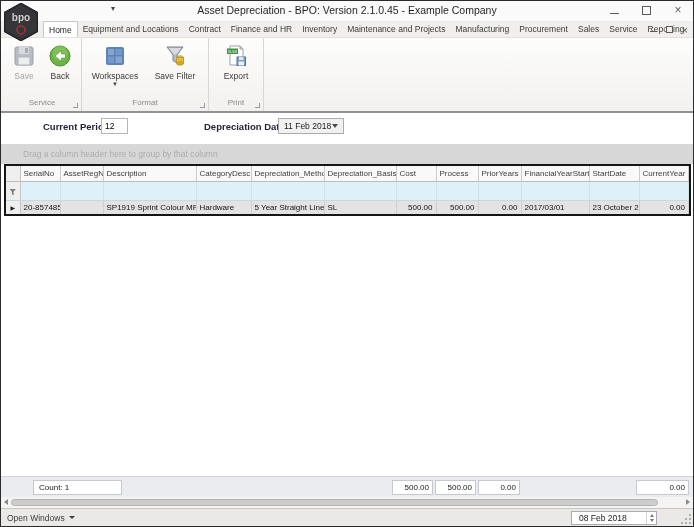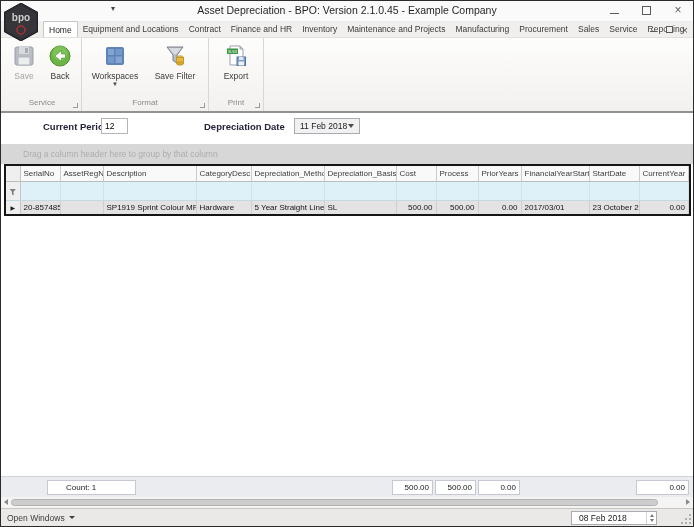--- a/index.html
+++ b/index.html
@@ -89,21 +89,21 @@
   #lbl-period { left:42px; }
   #lbl-depdate { left:203px; }
   .finput {
     position:absolute; left:100px; top:5px; width:27px; height:16px;
     border:1px solid #b2b6bc; font-size:8.5px; padding:0 3px;
     font-family:"Liberation Sans", sans-serif; background:#fff;
   }
   .fcombo {
     position:absolute; left:277px; top:5px; width:66px; height:16px;
     border:1px solid #a9adb3; background:#f1f1f1; display:flex; align-items:center;
-    font-size:8.5px; cursor:pointer;margin-left:16px;
+    font-size:8.5px; cursor:pointer;
   }
   .fcombo .val { flex:1; padding-left:5px; }
   .combo-arrow { width:0; height:0; border-left:3.5px solid transparent; border-right:3.5px solid transparent;
     border-top:4px solid #4c4c4c; margin-right:5px; }
 
   
   .grid-area { flex:1; display:flex; flex-direction:column; background:#fff; overflow:hidden; }
   .group-panel {
     height:20px; flex:0 0 auto; background:#d7d7d7; color:#adadab;
     font-size:8.5px; line-height:20px; padding-left:22px;
@@ -133,21 +133,21 @@
   td.num, th.num { text-align:right; }
   .grid-filler { flex:1; background:#fff; }
 
   
   .grid-footer { height:21px; flex:0 0 auto; background:#ebecf0; border-top:1px solid #d2d3d8; position:relative; }
   .fbox {
     position:absolute; top:3px; height:15px; background:#fff; border:1px solid #c6c8d2;
     font-size:8px; color:#202020; display:flex; align-items:center;
   }
   .fbox.right { justify-content:flex-end; padding-right:3px; }
-  #fb-count { left:46px; width:89px; padding-left:18px; }
+  #fb-count { left:32px; width:89px; padding-left:5px; }
   #fb-cost { left:391px; width:41px; }
   #fb-net  { left:434px; width:41px; }
   #fb-prior{ left:477px; width:42px; }
   #fb-curr { left:635px; width:53px; }
 
   
   .hscroll { height:11px; flex:0 0 auto; background:#f4f4f4; position:relative; }
   .scroll-arrow { position:absolute; top:2px; width:0; height:0; cursor:pointer; }
   .scroll-arrow.left { left:3px; border-top:3.5px solid transparent; border-bottom:3.5px solid transparent; border-right:4px solid #8a8a8a; }
   .scroll-arrow.right { right:3px; border-top:3.5px solid transparent; border-bottom:3.5px solid transparent; border-left:4px solid #8a8a8a; }

